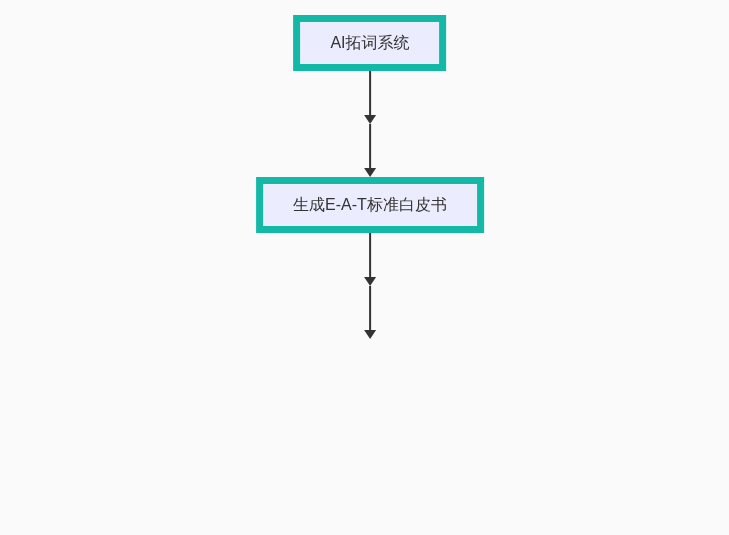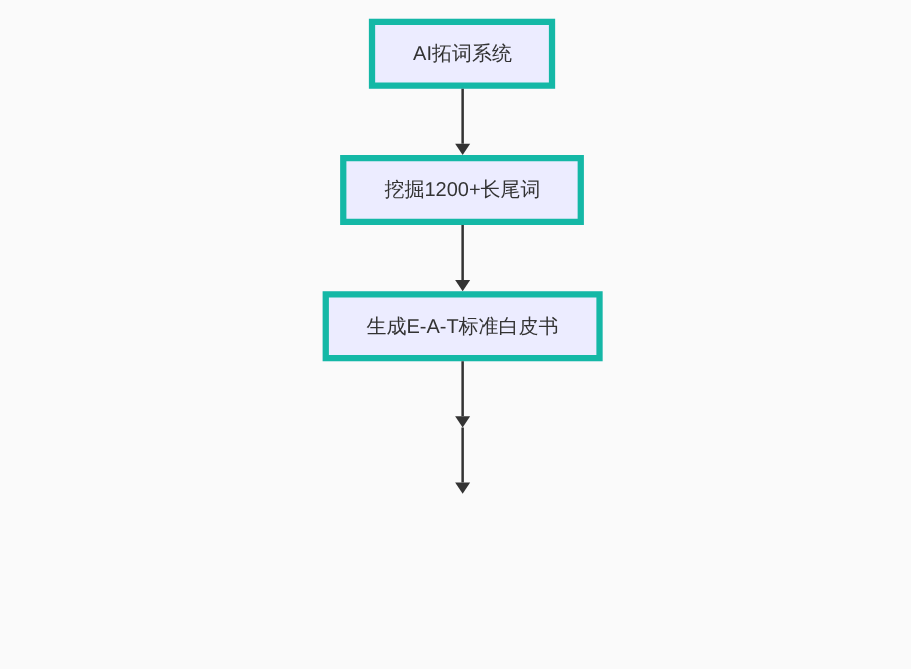--- a/index.html
+++ b/index.html
@@ -24,21 +24,21 @@
     align-items: center;
   }
   .flow-node {
     box-sizing: border-box;
     min-height: 56px;
     padding: 0 30px;
     display: flex;
     align-items: center;
     justify-content: center;
     background: #ECECFF;
-    border: 5px solid #14b8a6;
+    border: 7px solid #14b8a6;
     color: #333333;
     font-size: 16px;
     white-space: nowrap;
     text-align: center;
   }
   .flow-arrow {
     height: 53px;
     display: flex;
     flex-direction: column;
     align-items: center;
@@ -62,21 +62,20 @@
 <div class="canvas">
   <div class="flow-column">
 
     <div class="flow-node">AI拓词系统</div>
 
     <div class="flow-arrow">
       <div class="shaft"></div>
       <div class="head"></div>
     </div>
 
-    <div class="flow-node">挖掘1200+长尾词</div>
 
     <div class="flow-arrow">
       <div class="shaft"></div>
       <div class="head"></div>
     </div>
 
     <div class="flow-node">生成E-A-T标准白皮书</div>
 
     <div class="flow-arrow">
       <div class="shaft"></div>

